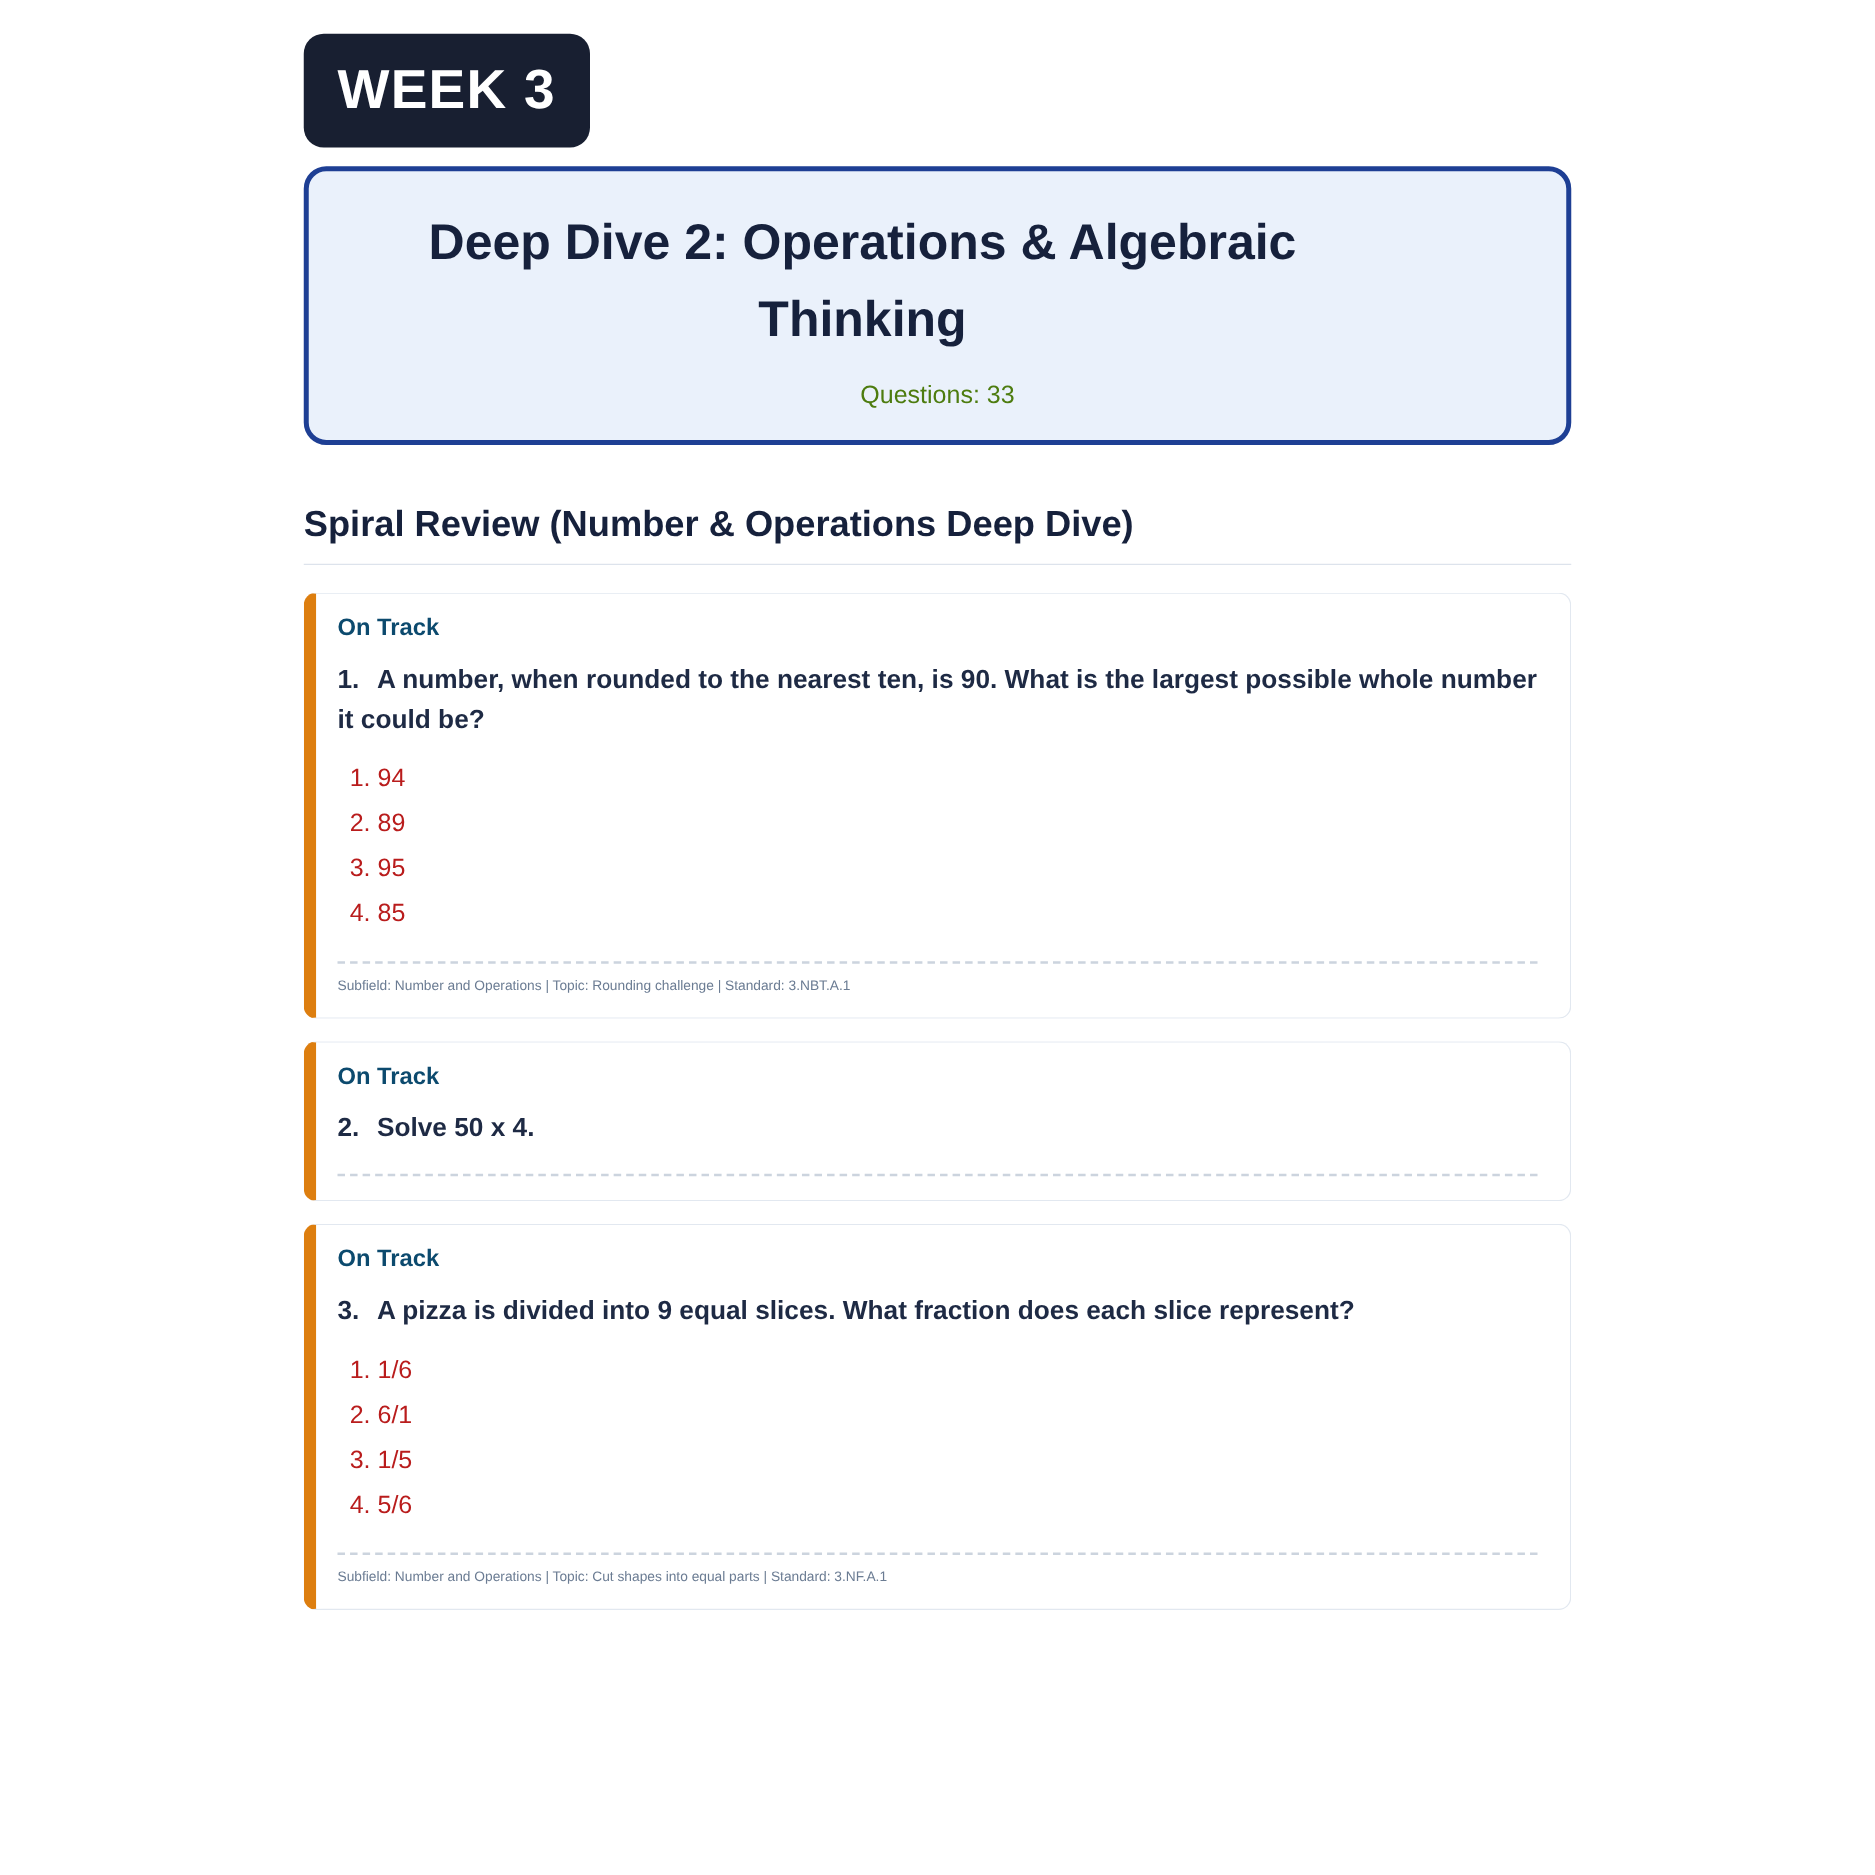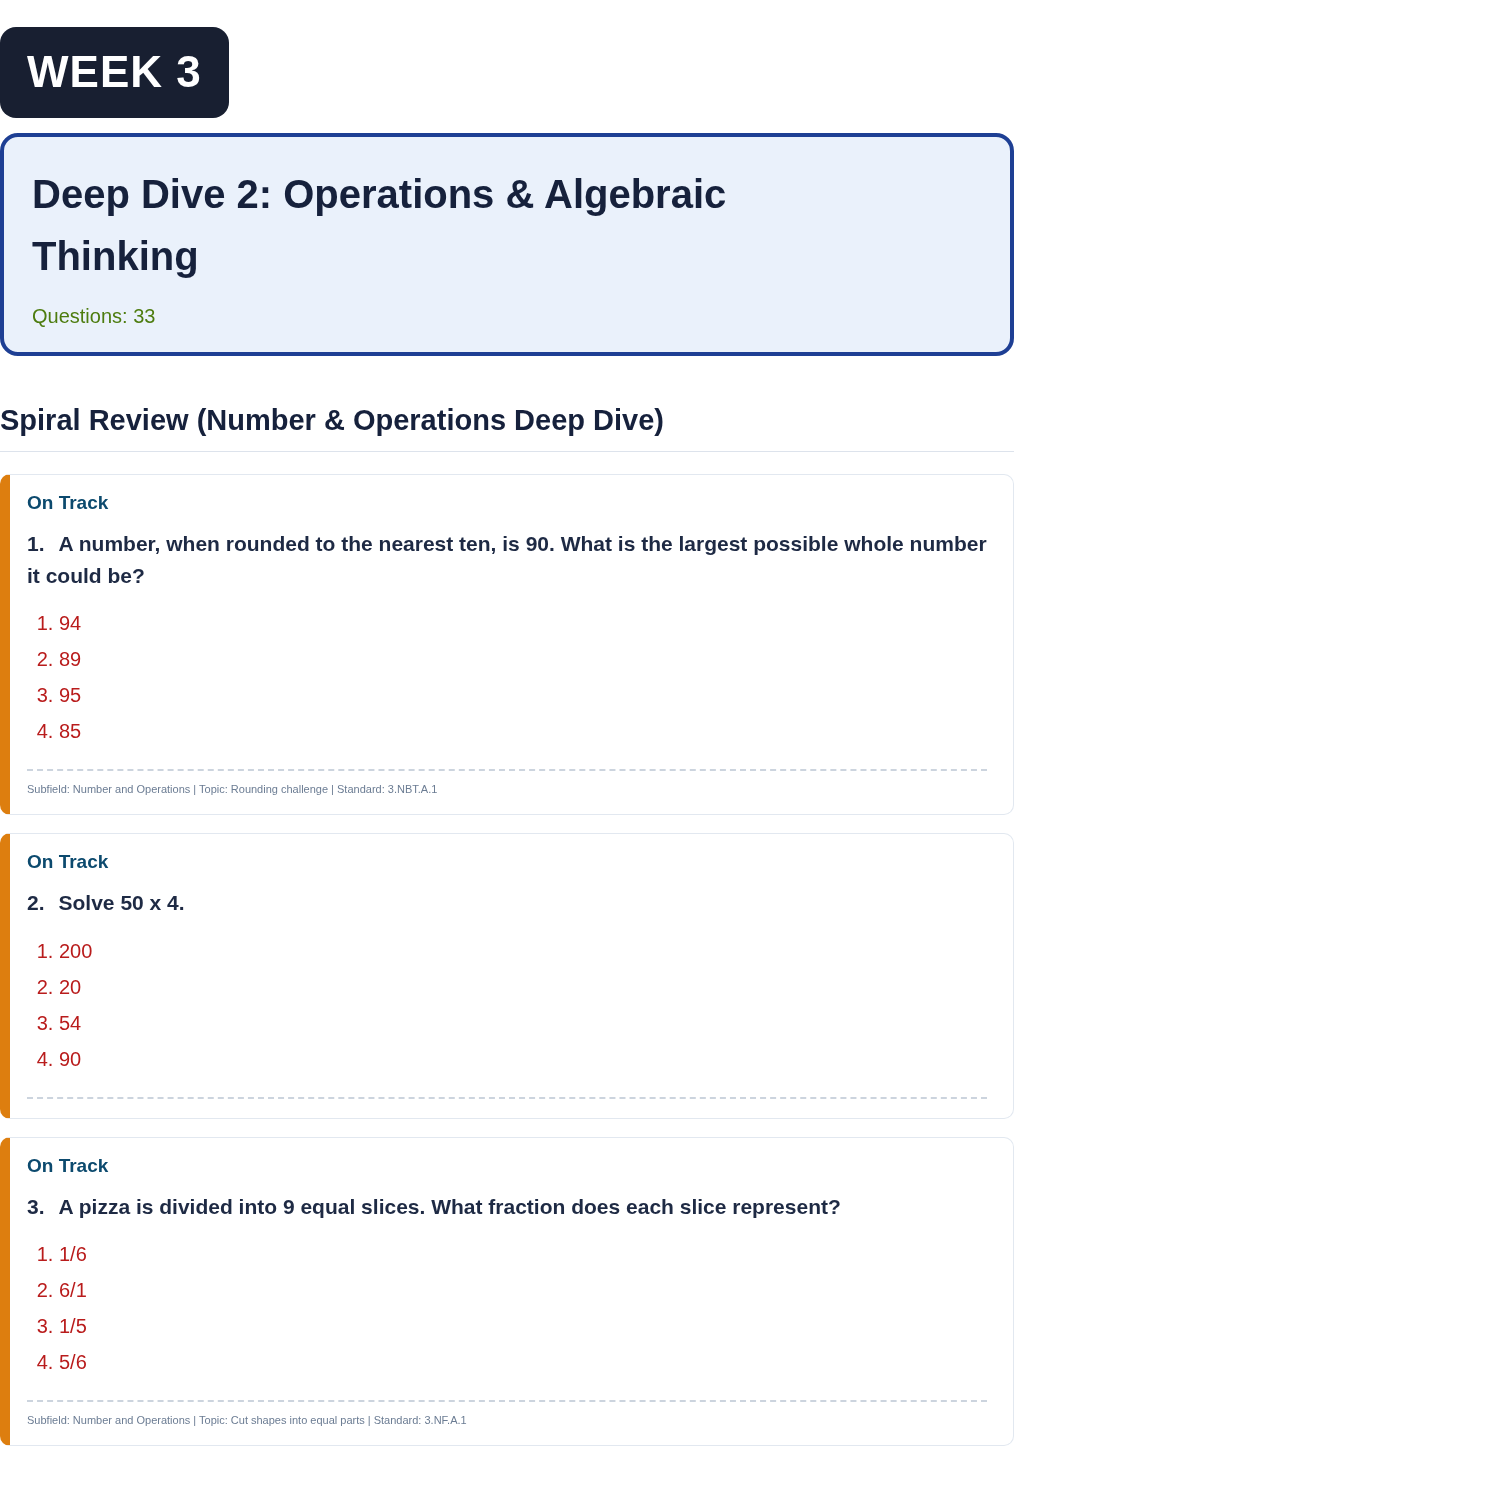--- a/index.html
+++ b/index.html
@@ -6,40 +6,42 @@
   html, body {
     margin: 0;
     padding: 0;
     background: #ffffff;
     width: 1500px;
     min-height: 1500px;
     font-family: "Liberation Sans", sans-serif;
   }
   .container {
     width: 1014px;
+    margin-left: 243px;
     padding-top: 27px;
   }
   
   .week-badge {
     display: inline-block;
     background: #181f31;
     color: #ffffff;
     font-size: 44px;
     font-weight: bold;
     letter-spacing: 1px;
     padding: 20px 27px 21px;
     border-radius: 16px;
   }
   
   .header-box {
     margin-top: 15px;
     background: #eaf1fb;
     border: 4px solid #1e3f94;
     border-radius: 18px;
     padding: 26px 28px 24px;
+    text-align: center;
   }
   .header-box h1 {
     margin: 0 0 18px;
     font-size: 40px;
     line-height: 1.55;
     color: #16213c;
     max-width: 830px;
   }
   .questions-count {
     font-size: 20px;
@@ -127,26 +129,20 @@
     </ol>
     <hr class="card-divider">
     <div class="question-meta">Subfield: Number and Operations | Topic: Rounding challenge | Standard: 3.NBT.A.1</div>
   </section>
 
   <section class="question-card">
     <div class="status-badge">On Track</div>
     <div class="question-text">
       <span class="qnum">2.</span><span>Solve 50 x 4.</span>
     </div>
-    <ol class="options-list">
-      <li>200</li>
-      <li>20</li>
-      <li>54</li>
-      <li>90</li>
-    </ol>
     <hr class="card-divider">
   </section>
 
   <section class="question-card">
     <div class="status-badge">On Track</div>
     <div class="question-text">
       <span class="qnum">3.</span><span>A pizza is divided into 9 equal slices. What fraction does each slice represent?</span>
     </div>
     <ol class="options-list">
       <li>1/6</li>

